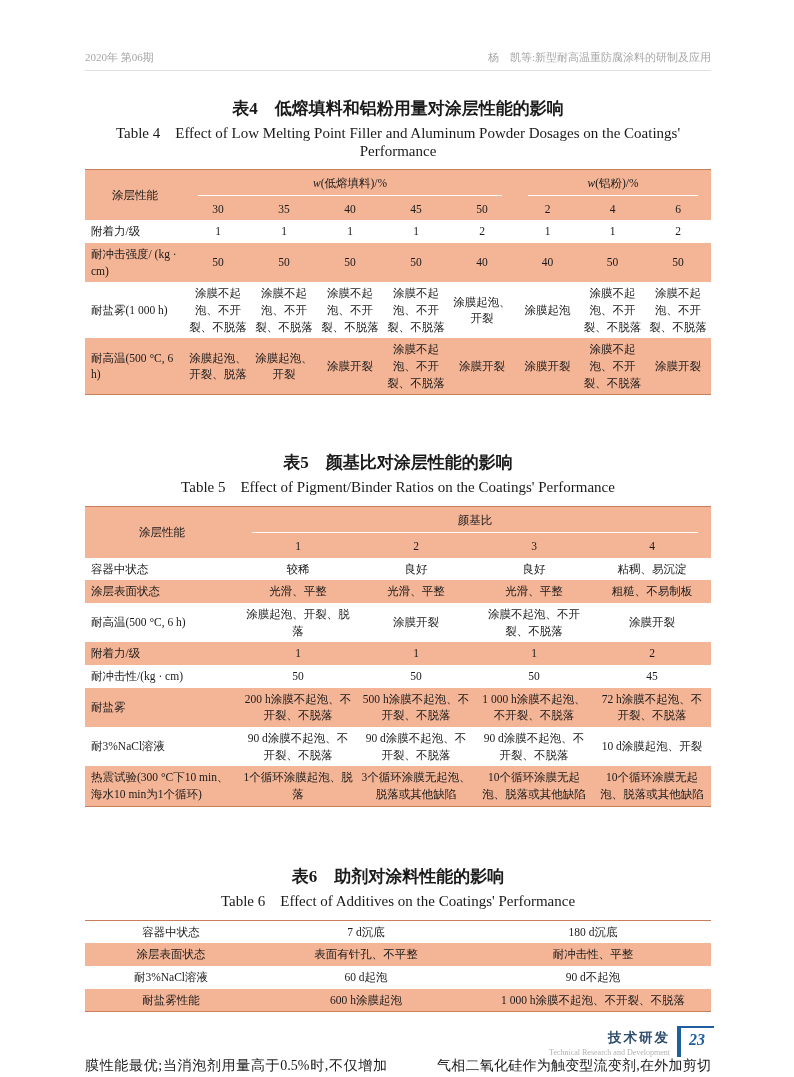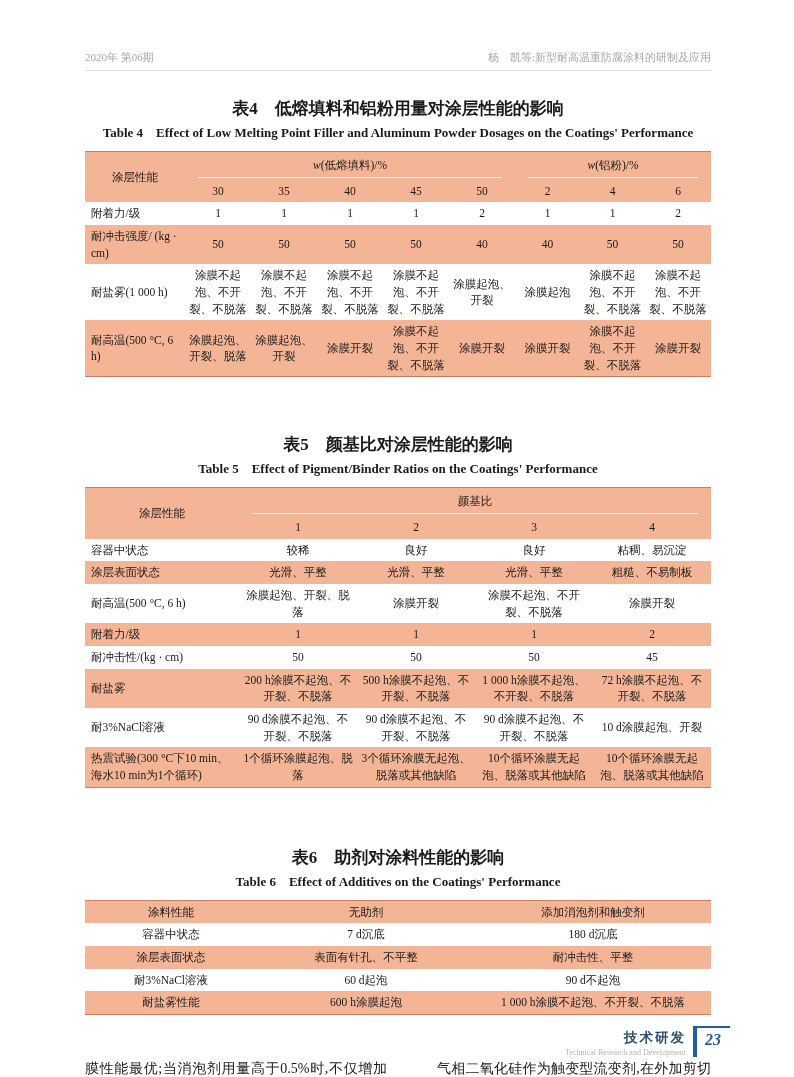--- a/index.html
+++ b/index.html
@@ -10,21 +10,21 @@
   }
   .content{position:absolute;left:85px;top:0;width:626px;}
   
   .pg-header{
     margin-top:50px;display:flex;justify-content:space-between;align-items:flex-end;
     font-size:11px;color:#a6a6a6;border-bottom:1px solid #e0e0e0;padding-bottom:5px;
   }
   
   .tbl-title{text-align:center;}
   .tbl-title .zh{font-weight:bold;font-size:17px;}
-  .tbl-title .en{font-weight:bold;font-size:13px;margin-top:4px;font-family:"Liberation Serif",serif;}
+  .tbl-title .en{font-weight:normal;font-size:15px;margin-top:4px;font-family:"Liberation Serif",serif;}
   .mt-t4{margin-top:26px;}
   .mt-t5{margin-top:56px;}
   .mt-t6{margin-top:58px;}
   
   table{
     width:100%;border-collapse:collapse;table-layout:fixed;margin-top:9px;
     font-size:11.5px;line-height:1.45;
     border-top:1.5px solid #c97f5b;border-bottom:1.5px solid #c97f5b;
   }
   td{padding:3px 3px;text-align:center;vertical-align:middle;word-break:break-all;}
@@ -38,21 +38,21 @@
   .group-line i{font-family:"Liberation Serif",serif;}
   tr.subrow td{padding-top:2px;padding-bottom:3px;}
   
   .bodytext{margin-top:42px;display:flex;gap:22px;}
   .bodytext p{
     margin:0;width:302px;font-size:14px;line-height:1.7;text-align:justify;
   }
   .bodytext p.indent{text-indent:2em;}
   
   .footer{
-    position:absolute;top:1026px;right:64px;display:flex;align-items:center;
+    position:absolute;top:1026px;right:80px;display:flex;align-items:center;
   }
   .footer .ftext{text-align:right;margin-top:3px;}
   .footer .ftext .zh{font-size:13.5px;font-weight:bold;color:#2e4d6e;letter-spacing:2px;}
   .footer .ftext .en{font-size:8px;color:#b3b3b3;margin-top:1px;}
   .pagebox{
     margin-left:7px;border-left:4px solid #1f5fa0;border-top:2px solid #1f5fa0;
     padding:3px 9px 8px 8px;color:#1f5fa0;font-style:italic;font-weight:bold;
     font-size:16px;font-family:"Liberation Serif",serif;
   }
 </style>
@@ -240,25 +240,20 @@
     <div class="en">Table 6　Effect of Additives on the Coatings' Performance</div>
   </div>
 
   <table>
     <colgroup>
       <col style="width:172px">
         <col style="width:218px">
         <col style="width:236px">
     </colgroup>
     <tbody>
-      <tr class="bg-s">
-        <td>涂料性能</td>
-        <td>无助剂</td>
-        <td>添加消泡剂和触变剂</td>
-      </tr>
       <tr>
         <td>容器中状态</td>
         <td>7 d沉底</td>
         <td>180 d沉底</td>
       </tr>
       <tr class="bg-s">
         <td>涂层表面状态</td>
         <td>表面有针孔、不平整</td>
         <td>耐冲击性、平整</td>
       </tr>

